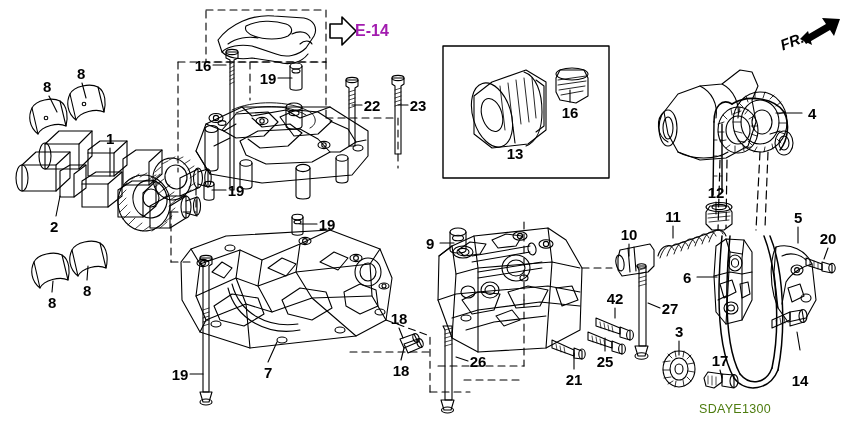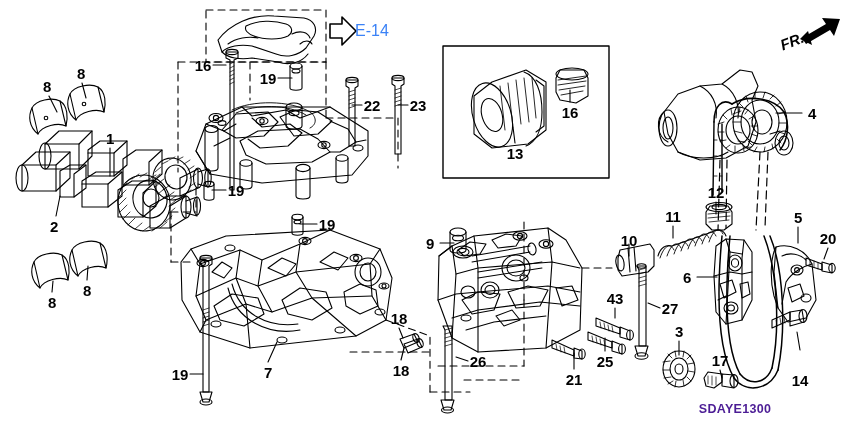--- a/index.html
+++ b/index.html
@@ -30,41 +30,41 @@
     color: #000000;
     line-height: 1;
     white-space: nowrap;
     transform: translate(-50%, -50%);
     letter-spacing: -0.2px;
   }
   .tag-e14 {
     position: absolute;
     font-family: "Liberation Sans", sans-serif;
     font-size: 16px;
-    font-weight: 400;
-    color: #3b82f6;
+    font-weight: 700;
+    color: #a21caf;
     white-space: nowrap;
     transform: translate(-50%, -50%);
   }
   .tag-fr {
     position: absolute;
     font-family: "Liberation Sans", sans-serif;
     font-size: 15px;
     font-weight: 700;
     font-style: italic;
     color: #000000;
     white-space: nowrap;
     transform: translate(-50%, -50%) rotate(-21deg);
   }
   .diagram-code {
     position: absolute;
     font-family: "Liberation Sans", sans-serif;
     font-size: 12.5px;
-    font-weight: 700;
-    color: #4c1d95;
+    font-weight: 400;
+    color: #4d7c0f;
     white-space: nowrap;
     transform: translate(-50%, -50%);
     letter-spacing: 0.3px;
   }
 </style>
 </head>
 <body>
 
 <div id="stage">
 
@@ -739,38 +739,38 @@
       <div class="callout" style="left: 679px; top: 331px;">3</div>
       <div class="callout" style="left: 812px; top: 113px;">4</div>
       <div class="callout" style="left: 798px; top: 217px;">5</div>
       <div class="callout" style="left: 687px; top: 277px;">6</div>
       <div class="callout" style="left: 268px; top: 372px;">7</div>
       <div class="callout" style="left: 47px; top: 86px;">8</div>
       <div class="callout" style="left: 81px; top: 73px;">8</div>
       <div class="callout" style="left: 52px; top: 302px;">8</div>
       <div class="callout" style="left: 87px; top: 290px;">8</div>
       <div class="callout" style="left: 430px; top: 243px;">9</div>
-      <div class="callout" style="left: 629px; top: 240px;">10</div>
+      <div class="callout" style="left: 629px; top: 234px;">10</div>
       <div class="callout" style="left: 673px; top: 216px;">11</div>
       <div class="callout" style="left: 716px; top: 192px;">12</div>
       <div class="callout" style="left: 515px; top: 153px;">13</div>
       <div class="callout" style="left: 800px; top: 360px; margin-top: 20px;">14</div>
       <div class="callout" style="left: 203px; top: 65px;">16</div>
       <div class="callout" style="left: 570px; top: 112px;">16</div>
       <div class="callout" style="left: 720px; top: 360px;">17</div>
       <div class="callout" style="left: 399px; top: 318px;">18</div>
       <div class="callout" style="left: 401px; top: 370px;">18</div>
       <div class="callout" style="left: 268px; top: 78px;">19</div>
       <div class="callout" style="left: 236px; top: 190px;">19</div>
       <div class="callout" style="left: 327px; top: 224px;">19</div>
       <div class="callout" style="left: 828px; top: 238px;">20</div>
       <div class="callout" style="left: 574px; top: 379px; text-align: center;">21</div>
       <div class="callout" style="left: 372px; top: 105px; text-align: right;">22</div>
       <div class="callout" style="left: 418px; top: 105px; text-align: right;">23</div>
-      <div class="callout" style="left: 615px; top: 298px;">43</div>
+      <div class="callout" style="left: 615px; top: 298px;">42</div>
       <div class="callout" style="left: 605px; top: 361px;">25</div>
       <div class="callout" style="left: 478px; top: 361px; text-align: center;">26</div>
       <div class="callout" style="left: 670px; top: 308px;">27</div>
       <div class="callout" style="left: 180px; top: 374px;">19</div>
     </div>
 
   <div class="tag-e14" style="left:372px; top:31px;">E-14</div>
 
   <div class="tag-fr" style="left:792px; top:41px;">FR.</div>
 

